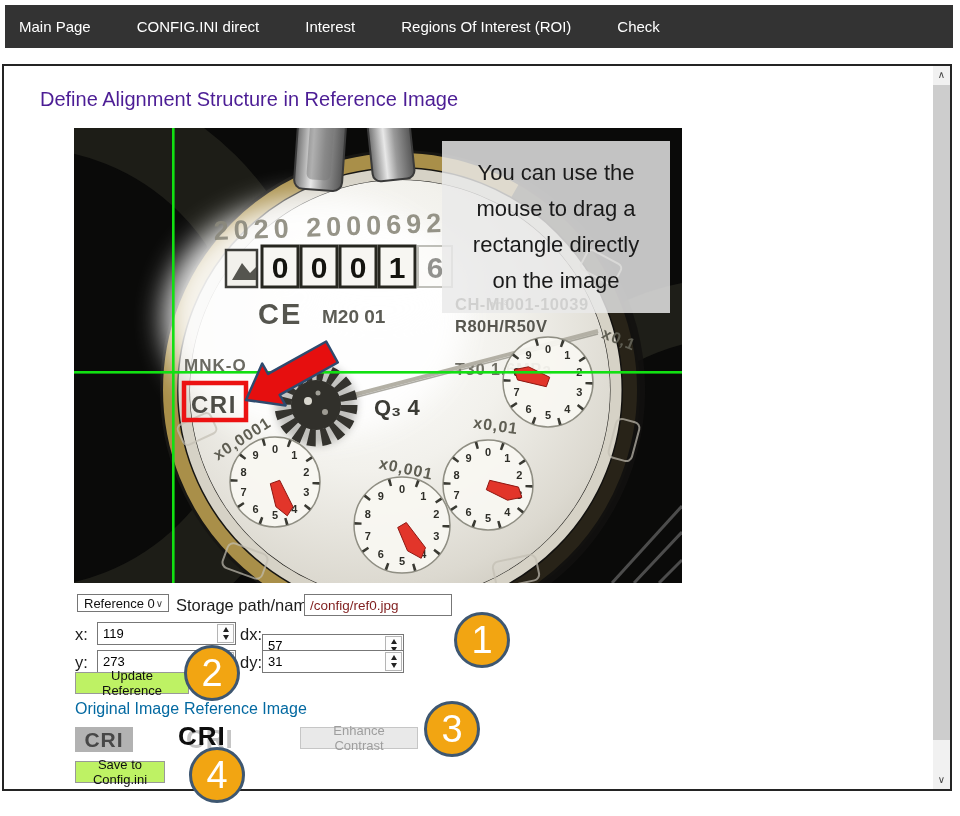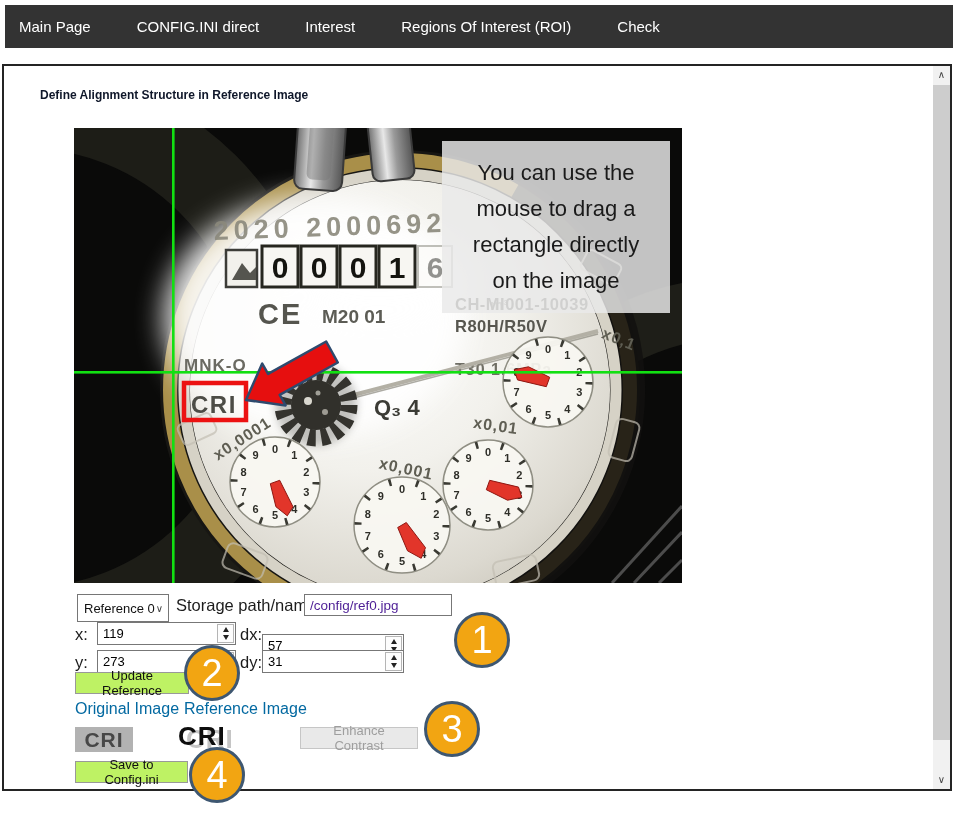--- a/index.html
+++ b/index.html
@@ -7,21 +7,21 @@
           font-family:"Liberation Sans",sans-serif;}
 
   
   .navbar{position:absolute;left:5px;top:5px;width:948px;height:43px;background:#333;
           display:flex;align-items:center;padding-left:14px;box-sizing:border-box;}
   .navbar a{color:#fff;font-size:15px;text-decoration:none;margin-right:46px;white-space:nowrap;cursor:pointer;}
 
   
   .panel{position:absolute;left:2px;top:64px;width:950px;height:727px;border:2px solid #242424;
          box-sizing:border-box;background:#fff;}
-  .heading{position:absolute;left:40px;top:88px;font-size:12px;font-weight:700;color:#0f172a;z-index:3;}
+  .heading{position:absolute;left:40px;top:88px;font-size:20px;font-weight:400;color:#4c1d95;z-index:3;}
 
   
   .meter{position:absolute;left:74px;top:128px;width:608px;height:455px;background:#060606;cursor:crosshair;z-index:2;}
   .meter svg{display:block;}
   .hint{position:absolute;left:368px;top:13px;width:224px;padding:14px 2px;background:rgba(233,233,233,.83);
         color:#1a1a1a;font-size:22px;line-height:36px;text-align:center;z-index:4;}
 
   .serial{font-size:27px;font-weight:700;fill:#8b897c;letter-spacing:5px;opacity:.9;}
   .digit{font-size:30px;font-weight:700;fill:#14140f;text-anchor:middle;}
   .t-m3{font-size:15px;font-weight:700;fill:#8f8e85;}
@@ -34,25 +34,25 @@
   .t-cri{font-size:24px;font-weight:700;fill:#4c4c46;letter-spacing:1.5px;}
   .dialface{fill:rgba(248,247,242,.92);stroke:#8f8e83;stroke-width:1.5;}
   .dialticks{fill:none;stroke:#3a3a33;stroke-width:7;}
   .dialnum{font-size:11px;font-weight:700;fill:#2e2e28;text-anchor:middle;}
   .dialptr{fill:#e2352a;stroke:#8e1712;stroke-width:1;}
   .diallabel{font-size:16px;font-weight:700;fill:#5f5e53;text-anchor:middle;letter-spacing:1px;}
   .embrect{fill:none;stroke:#c2beb2;stroke-width:2;opacity:.7;}
 
   
   .field-label{position:absolute;font-size:16.5px;color:#1c1c1c;z-index:3;}
-  .selectbox{position:absolute;left:77px;top:594px;width:92px;height:28px;border:1px solid #767676;background:#fff;
+  .selectbox{position:absolute;left:77px;top:594px;width:92px;height:18px;border:1px solid #767676;background:#fff;
              font-size:13px;color:#111;display:flex;align-items:center;padding:0 5px 0 6px;box-sizing:border-box;cursor:pointer;z-index:3;}
   .selectbox .chev{margin-left:auto;font-size:10px;color:#444;}
   .tinput{position:absolute;height:22px;border:1px solid #777;font-size:13.5px;padding:0 5px;box-sizing:border-box;
-          font-family:inherit;background:#fff;color:#4c1d95;z-index:3;}
+          font-family:inherit;background:#fff;color:#7f1d1d;z-index:3;}
   .numwrap{position:absolute;width:139px;height:23px;z-index:3;}
   .numwrap input{width:100%;height:100%;border:1px solid #777;font-size:13px;padding:0 20px 0 5px;
                  box-sizing:border-box;font-family:inherit;color:#000;background:#fff;}
   .spin{position:absolute;right:2px;top:2px;bottom:2px;width:15px;border:1px solid #b5b5b5;background:#fdfdfd;
         display:flex;flex-direction:column;cursor:pointer;}
   .spin span{flex:1;display:flex;align-items:center;justify-content:center;}
   .tri-up{width:0;height:0;border-left:3.5px solid transparent;border-right:3.5px solid transparent;border-bottom:5px solid #222;}
   .tri-down{width:0;height:0;border-left:3.5px solid transparent;border-right:3.5px solid transparent;border-top:5px solid #222;}
   .btn{position:absolute;background:#bef264;border:1px solid #999;font-size:13px;color:#101010;
        display:flex;align-items:center;justify-content:center;box-sizing:border-box;cursor:pointer;font-family:inherit;z-index:3;}
@@ -320,21 +320,21 @@
 
   <button class="btn" style="left:75px;top:672px;width:114px;height:22px;">Update Reference</button>
 
   <div class="cmp-heading">
     <span>Original Image</span>
     <span>Reference Image</span>
   </div>
   <div class="thumb-orig">CRI</div>
   <div class="thumb-ref">CRI</div>
   <button class="btn disabled" style="left:300px;top:727px;width:118px;height:22px;">Enhance Contrast</button>
-  <button class="btn" style="left:75px;top:761px;width:113px;height:22px;">Save to Config.ini</button>
+  <button class="btn" style="left:75px;top:761px;width:90px;height:22px;">Save to Config.ini</button>
 
   <div class="badge" style="left:454px;top:612px;">1</div>
   <div class="badge" style="left:184px;top:645px;">2</div>
   <div class="badge" style="left:424px;top:701px;">3</div>
   <div class="badge" style="left:189px;top:747px;">4</div>
 
   <div class="sb">
     <div class="sb-btn sb-up">∧</div>
     <div class="sb-thumb"></div>
     <div class="sb-btn sb-down">∨</div>

